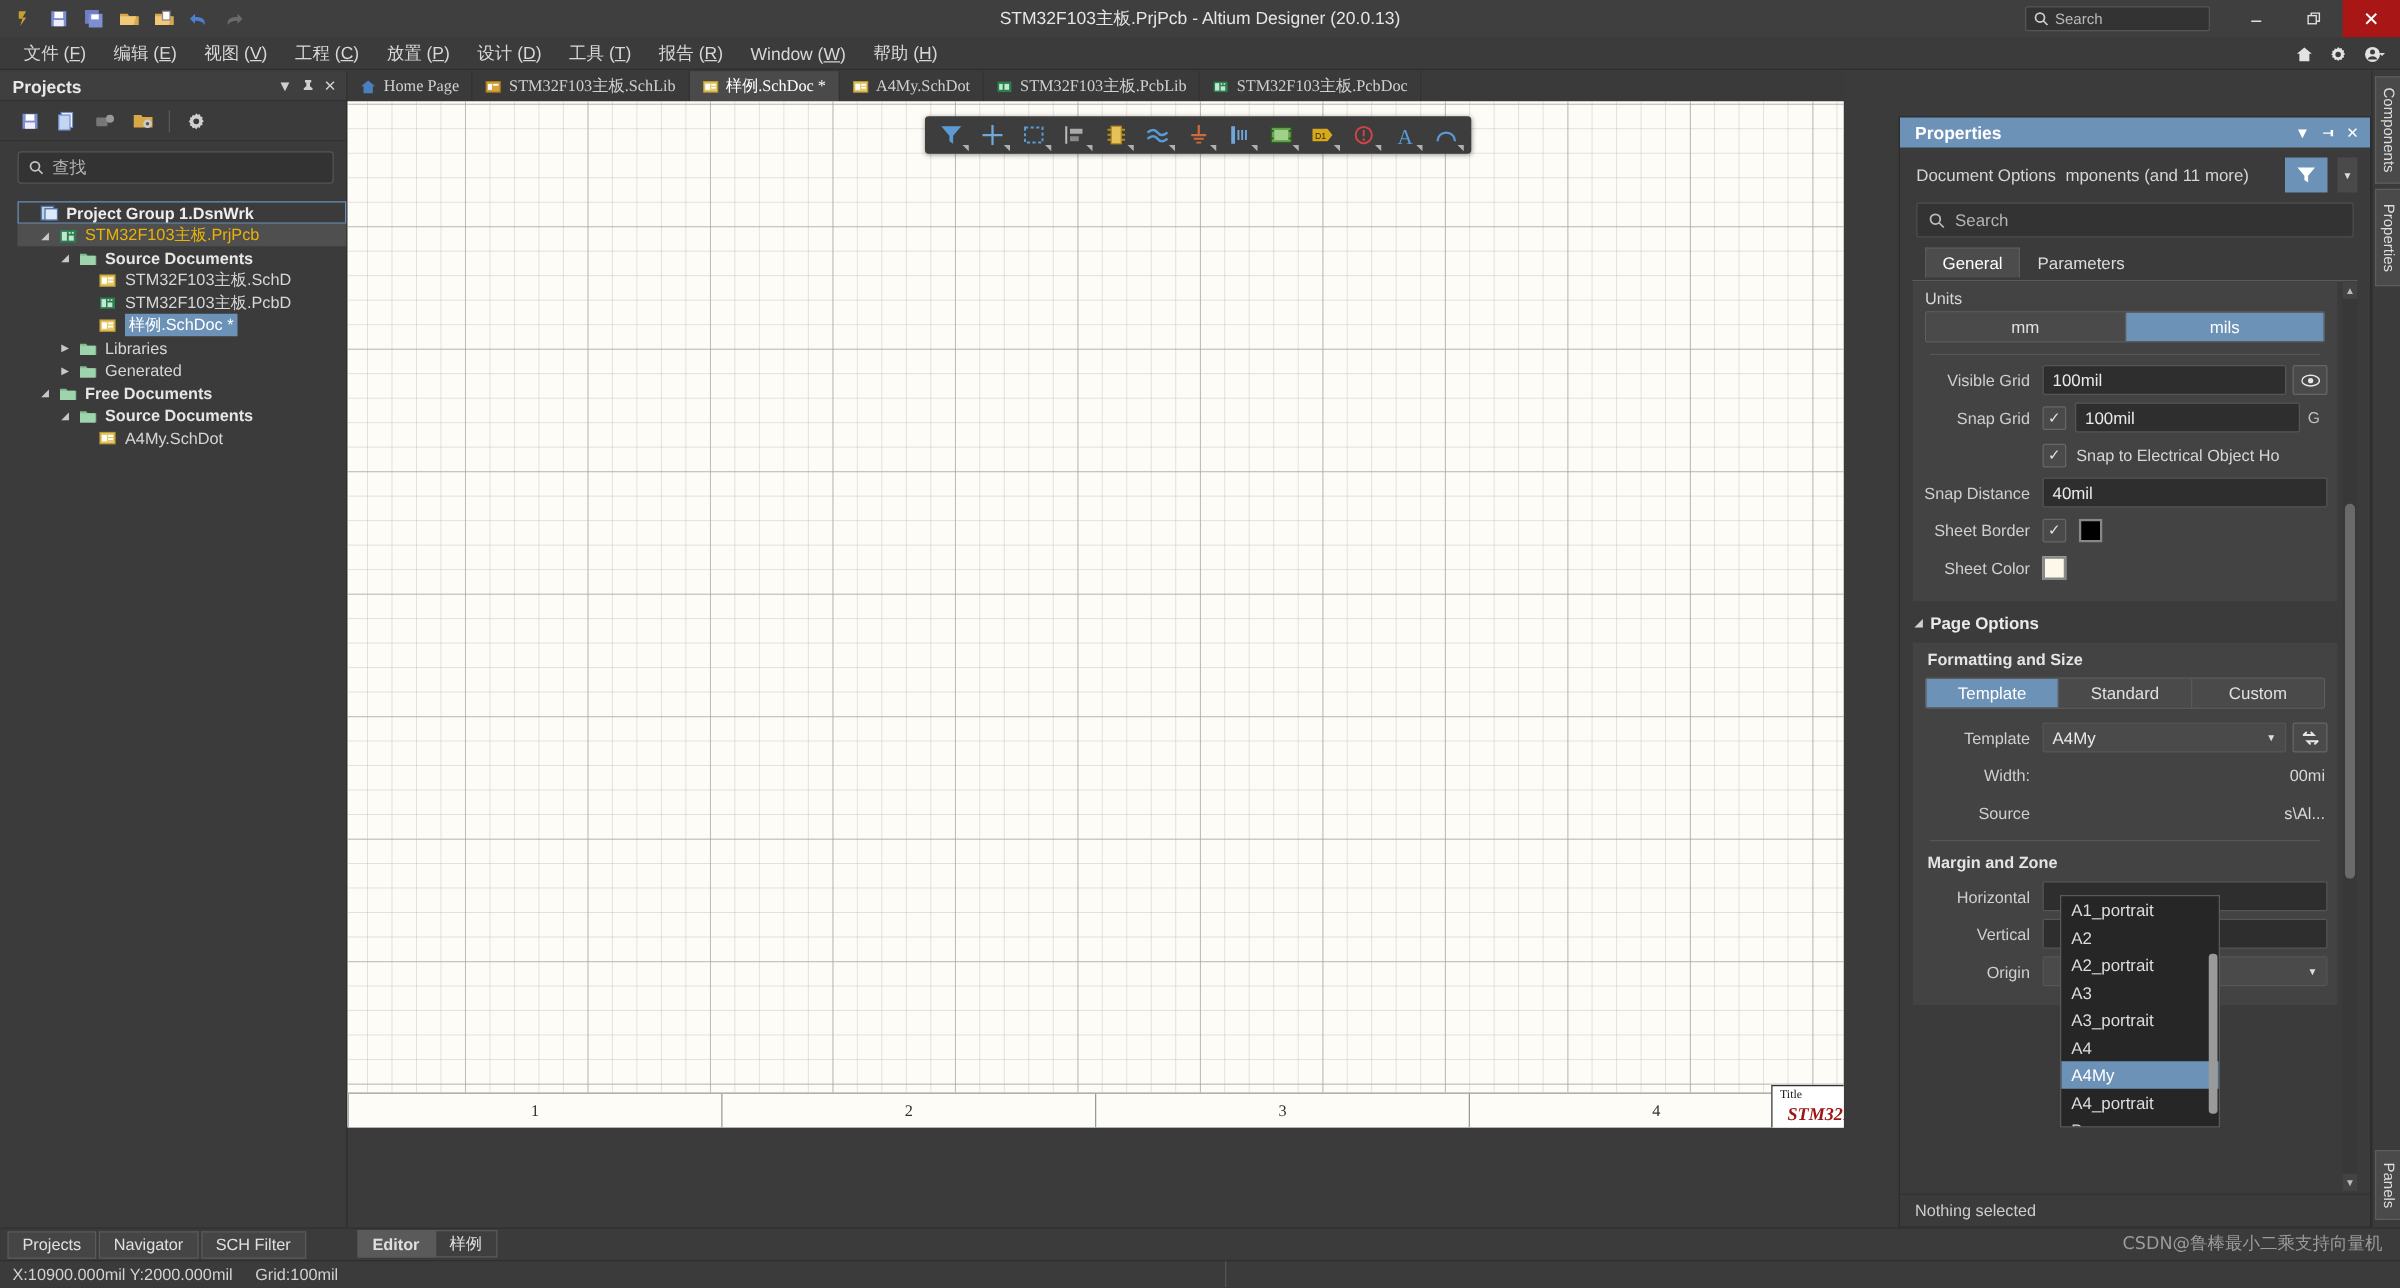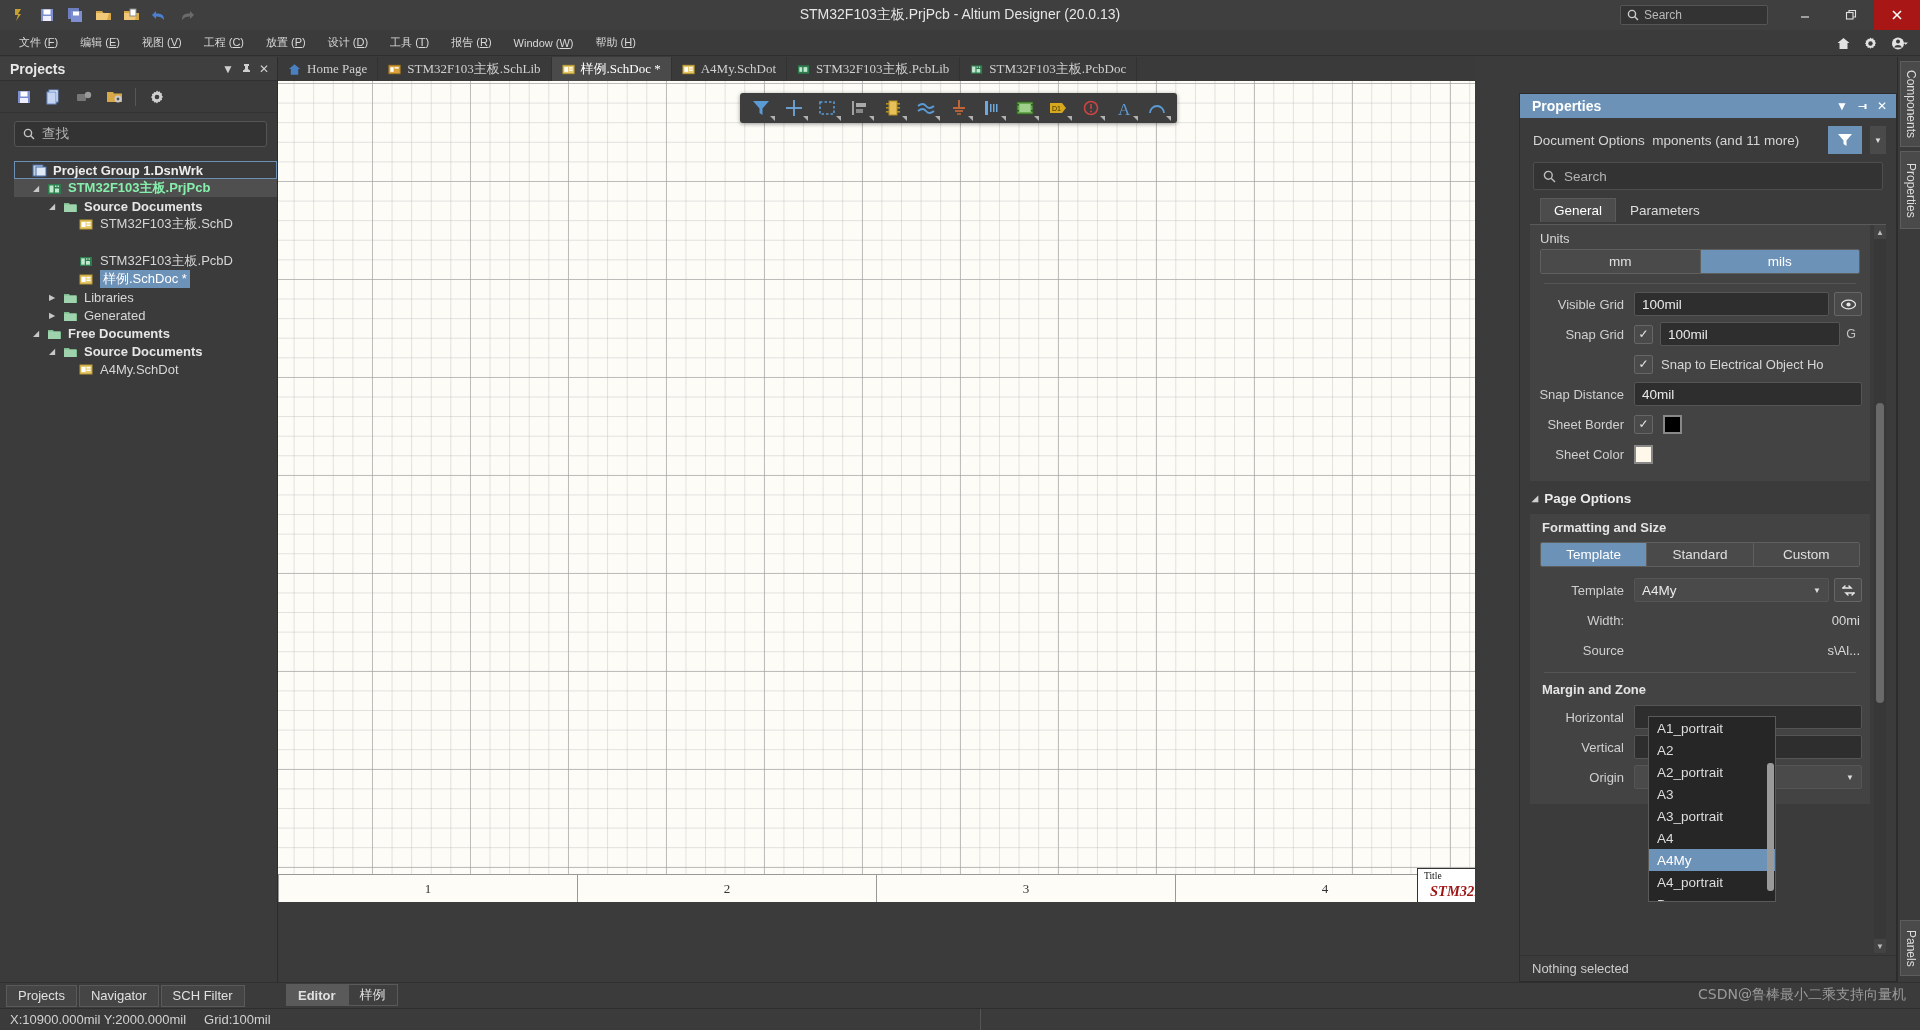--- a/index.html
+++ b/index.html
@@ -43,21 +43,21 @@
   }
   .win-btn.close { background: #a81616; }
 
   
   .menubar {
     position: absolute; top: 30px; left: 0; width: 1920px; height: 26px;
     background: #3b3b3b; display: flex; align-items: center; padding-left: 8px;
     border-bottom: 1px solid #2e2e2e;
   }
   .menu-item {
-    padding: 3px 11px; font-size: 11px; color: #d8d8d8; cursor: pointer; white-space: nowrap;
+    padding: 3px 11px; font-size: 14px; color: #d8d8d8; cursor: pointer; white-space: nowrap;
   }
   .menu-item u { text-decoration: underline; }
   .menu-right {
     position: absolute; right: 8px; top: 0; height: 26px;
     display: flex; align-items: center; gap: 12px;
   }
   .menu-right .mr-ico { cursor: pointer; display: flex; align-items: center; }
 
   
   .proj-panel {
@@ -94,21 +94,21 @@
   }
   .tnode .arrow {
     width: 12px; display: flex; align-items: center; justify-content: center;
     font-size: 8px; color: #c8c8c8;
   }
   .tnode .ico { width: 16px; height: 14px; display: flex; align-items: center; }
   .tnode .lbl { color: #d6d6d6; }
   .tnode.root { border: 1px solid #6c8fb5; padding-right: 4px; }
   .tnode.root .lbl { font-weight: bold; color: #ededed; }
   .tnode.sel-gray { background: #4f4f4f; }
-  .tnode.sel-gray .lbl { font-weight: bold; color: #86efac; }
+  .tnode.sel-gray .lbl { font-weight: normal; color: #eab308; }
   .tnode.sel-blue .lbl { background: #6d92b8; color: #fff; padding: 0 3px; }
   .tnode.bold .lbl { font-weight: bold; color: #e6e6e6; }
   .tabbar-full {
     position: absolute; left: 278px; top: 57px; width: 1197px; height: 24px;
     background: #3a3a3a; display: flex; align-items: stretch; font-family: Liberation Serif, serif;
   }
   .dtab {
     display: flex; align-items: center; gap: 5px; padding: 0 10px;
     font-size: 13px; color: #d0d0d0; cursor: pointer;
     border-right: 1px solid #323232;
@@ -531,21 +531,21 @@
           <span class="ico">
             <svg width="15" height="13" viewBox="0 0 15 13">
               <rect x="1" y="2" width="12" height="9" fill="#e8c96a" stroke="#b79a35"></rect>
               <rect x="2.5" y="4" width="4" height="5" fill="#fff"></rect>
               <rect x="7.5" y="4" width="4" height="1.5" fill="#fff"></rect>
               <rect x="7.5" y="6.5" width="4" height="1.5" fill="#fff"></rect>
             </svg>
           </span>
           <span class="lbl">STM32F103主板.SchD</span>
         </div>
-        <div class="tnode " style="padding-left: 48px; margin-top: 19px;">
+        <div class="tnode " style="padding-left: 48px;">
           <span class="arrow"></span>
           <span class="ico">
             <svg width="15" height="13" viewBox="0 0 15 13">
               <rect x="1" y="2" width="12" height="9" fill="#2e7d4f"></rect>
               <rect x="2.2" y="3.3" width="3.6" height="6.4" fill="#bfe8cf"></rect>
               <rect x="7" y="3.3" width="1.4" height="1.4" fill="#bfe8cf"></rect>
               <rect x="9.5" y="3.3" width="1.4" height="1.4" fill="#bfe8cf"></rect>
               <rect x="7" y="6" width="3.9" height="3.7" fill="#bfe8cf"></rect>
             </svg>
           </span>

